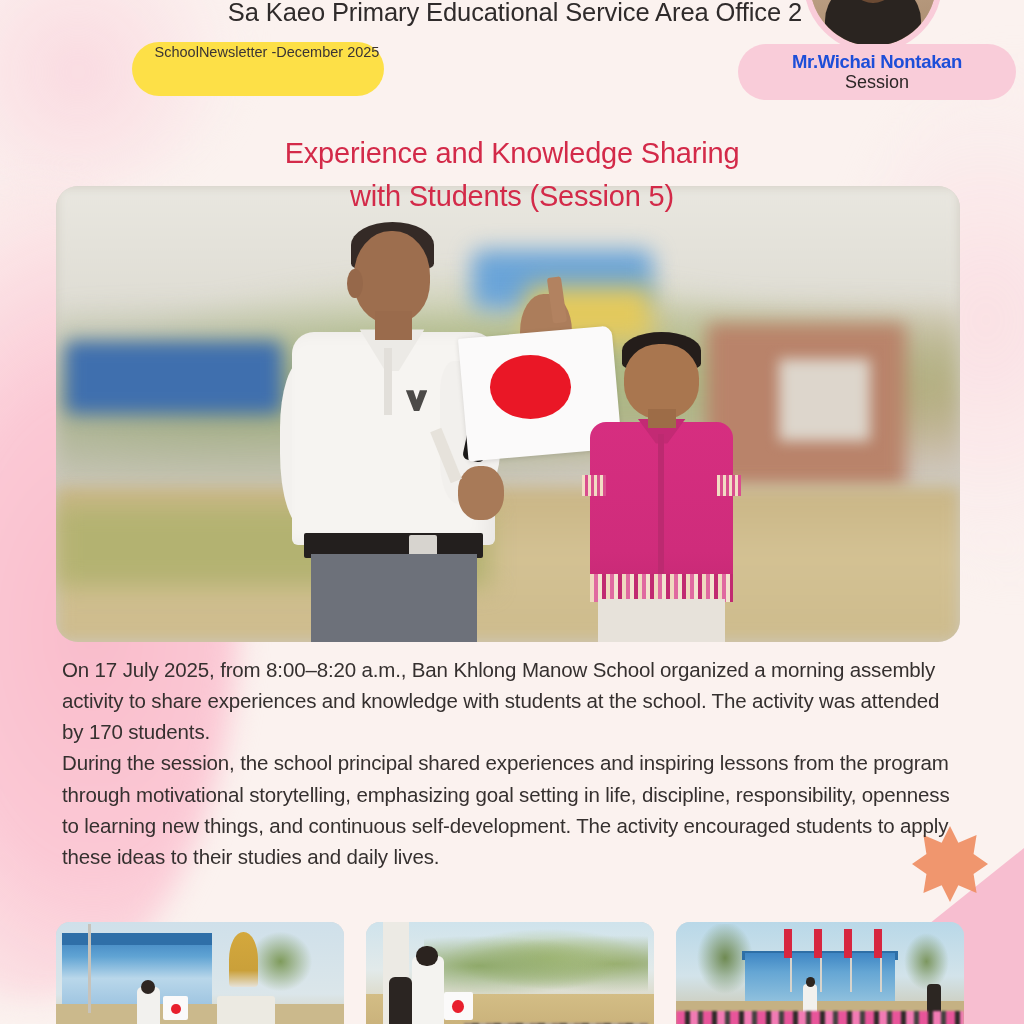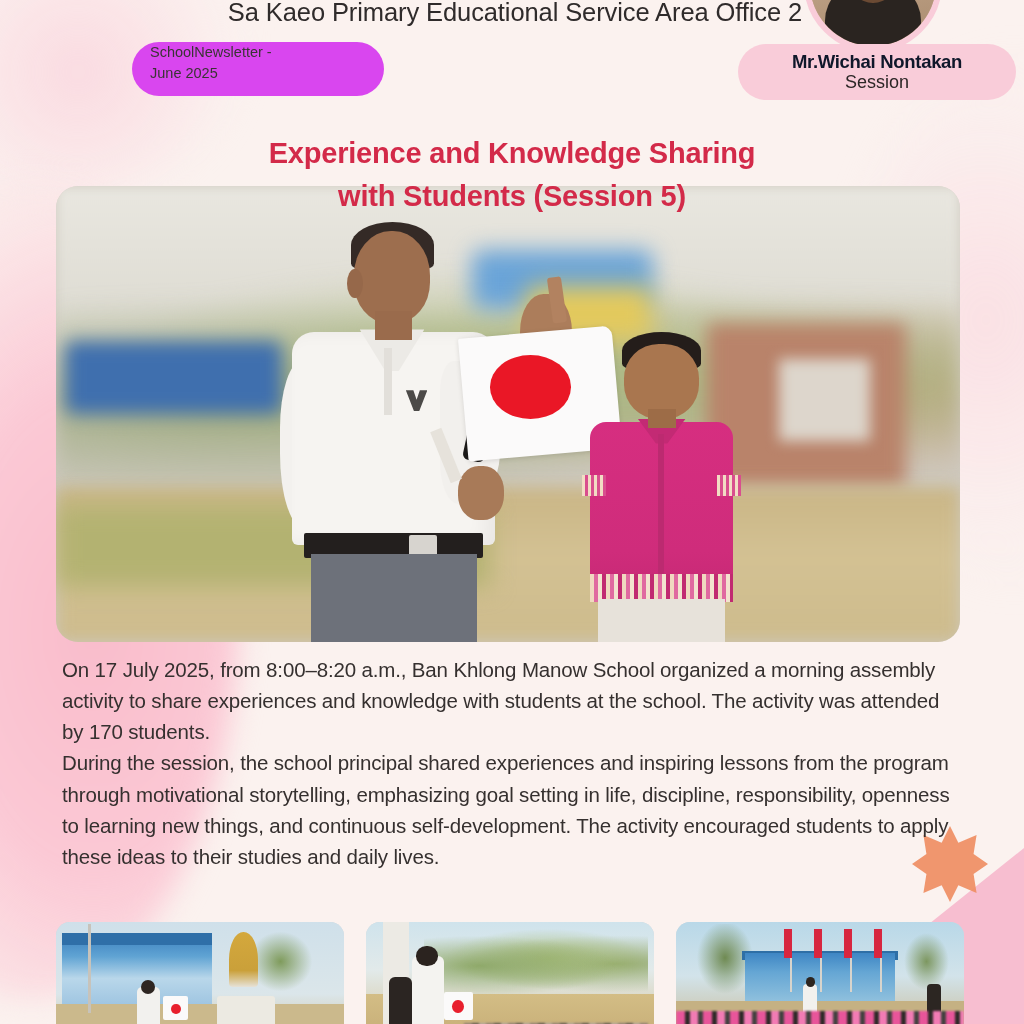--- a/index.html
+++ b/index.html
@@ -61,41 +61,42 @@
     text-align:center;
     font-size:25.5px;
     color:#2f2b2b;
     letter-spacing:-0.1px;
     padding-left:6px;
   }
   .newsletter-badge {
     position:absolute;
     left:132px; top:42px;
     width:252px; height:54px;
-    background:#d946ef;
+    background:#fde047;
     border-radius:27px;
-    display:flex; flex-direction:column;
+    display:flex; 
+    justify-content:center;
     padding-left:18px;
     line-height:1.42;
   }
   .newsletter-badge span {
     font-size:14.5px;
     color:#3a3434;
   }
   .director-badge {
     position:absolute;
     right:8px; top:44px;
     width:278px; height:56px;
     background:#f9ccd9;
     border-radius:28px;
     display:flex; flex-direction:column;
     align-items:center; justify-content:center;
   }
   .director-name {
-    font-size:18.5px; font-weight:bold; color:#0f172a;
+    font-size:18.5px; font-weight:bold; color:#1d4ed8;
     letter-spacing:-0.3px; line-height:1.15;
   }
   .director-role {
     font-size:18px; color:#2c2626; line-height:1.2;
   }
   .avatar {
     position:absolute;
     right:82px; top:-86px;
     width:138px; height:138px;
     border-radius:50%;
@@ -107,21 +108,21 @@
   .av-bg { position:absolute; inset:0; background:linear-gradient(170deg,#cbb49c 0%,#b79a7e 60%,#a98b6f 100%); }
   .av-body { position:absolute; left:12%; bottom:-18%; width:76%; height:70%; background:#2a2420; border-radius:46% 46% 18% 18%; }
   .av-head { position:absolute; left:31%; bottom:34%; width:38%; height:40%; background:#6b4a33; border-radius:50%; }
 
   
   .headline {
     position:absolute;
     left:0; right:0; top:132px;
     text-align:center;
     color:#d32a49;
-    font-weight:bold;
+    font-weight:normal;
     font-size:29px;
     line-height:1.48;
     letter-spacing:-0.2px;
     z-index:5;
   }
 
   
   .hero {
     position:absolute;
     left:56px; top:186px;
@@ -323,21 +324,21 @@
 
   <div class="blob-topleft"></div>
   <div class="blob-left"></div>
   <div class="blob-right"></div>
   <div class="corner-diagonal"></div>
 
   <div class="org-title">Sa Kaeo Primary Educational Service Area Office 2</div>
 
   <div class="newsletter-badge">
     <span>SchoolNewsletter -</span>
-    <span>June 2025</span>
+    <span>December 2025</span>
   </div>
 
   <div class="avatar">
     <div class="av-img">
       <div class="av-bg"></div>
       <div class="av-body"></div>
       <div class="av-head"></div>
     </div>
   </div>
 

